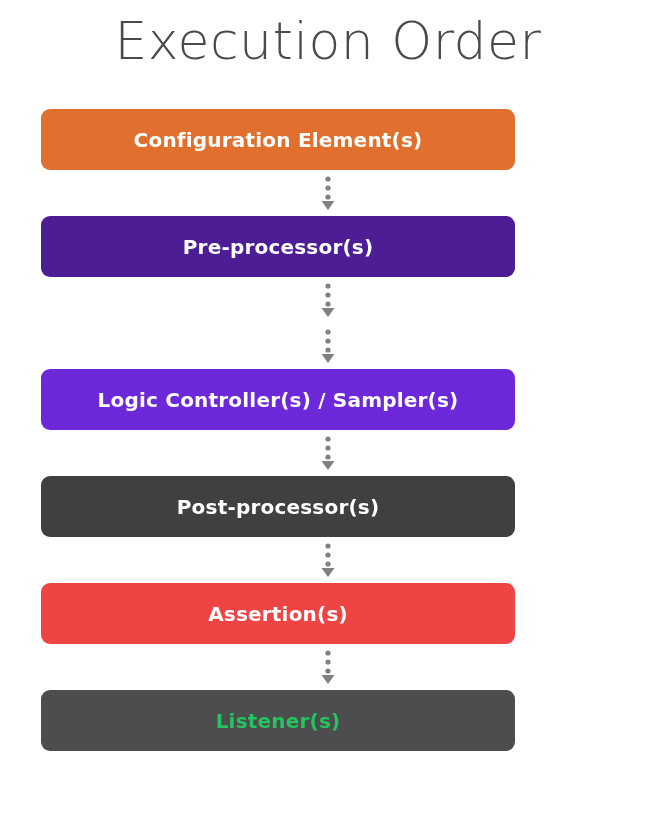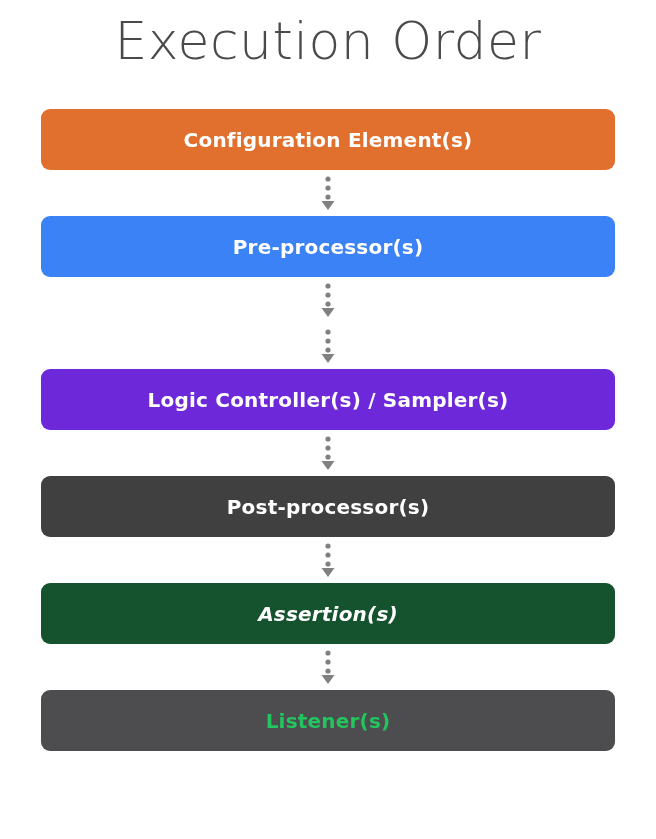--- a/index.html
+++ b/index.html
@@ -38,21 +38,21 @@
     top: 109px;
     left: 41px;
     width: 574px;
   }
   .flow-step {
     position: relative;
     width: 574px;
   }
   .step-box {
     box-sizing: border-box;
-    width: 574px;
+    width: 474px;
     height: 61px;
     border-radius: 9px;
     display: flex;
     align-items: center;
     justify-content: center;
   }
   .step-label {
     font-family: "DejaVu Sans", sans-serif;
     font-weight: bold;
     font-size: 20px;
@@ -90,21 +90,21 @@
     <div class="connector">
       <svg width="16" height="34" viewBox="0 0 16 34" aria-hidden="true">
         <circle cx="8" cy="3" r="2.6" fill="#808080"></circle>
         <circle cx="8" cy="12" r="2.6" fill="#808080"></circle>
         <circle cx="8" cy="21" r="2.6" fill="#808080"></circle>
         <polygon points="1.5,25 14.5,25 8,34" fill="#808080"></polygon>
       </svg>
     </div>
 
     <div class="flow-step">
-      <div class="step-box" style="background-color: #3b82f6;">
+      <div class="step-box" style="background-color: #4c1d95;">
         <span class="step-label" style="color: rgb(255, 255, 255);">Pre-processor(s)</span>
       </div>
     </div>
     <div class="connector">
       <svg width="16" height="34" viewBox="0 0 16 34" aria-hidden="true">
         <circle cx="8" cy="3" r="2.6" fill="#808080"></circle>
         <circle cx="8" cy="12" r="2.6" fill="#808080"></circle>
         <circle cx="8" cy="21" r="2.6" fill="#808080"></circle>
         <polygon points="1.5,25 14.5,25 8,34" fill="#808080"></polygon>
       </svg>
@@ -141,21 +141,21 @@
     <div class="connector">
       <svg width="16" height="34" viewBox="0 0 16 34" aria-hidden="true">
         <circle cx="8" cy="3" r="2.6" fill="#808080"></circle>
         <circle cx="8" cy="12" r="2.6" fill="#808080"></circle>
         <circle cx="8" cy="21" r="2.6" fill="#808080"></circle>
         <polygon points="1.5,25 14.5,25 8,34" fill="#808080"></polygon>
       </svg>
     </div>
 
     <div class="flow-step">
-      <div class="step-box" style="background-color: #14532d; font-style: italic;">
+      <div class="step-box" style="background-color: #ef4444;">
         <span class="step-label" style="color: rgb(255, 255, 255);">Assertion(s)</span>
       </div>
     </div>
     <div class="connector">
       <svg width="16" height="34" viewBox="0 0 16 34" aria-hidden="true">
         <circle cx="8" cy="3" r="2.6" fill="#808080"></circle>
         <circle cx="8" cy="12" r="2.6" fill="#808080"></circle>
         <circle cx="8" cy="21" r="2.6" fill="#808080"></circle>
         <polygon points="1.5,25 14.5,25 8,34" fill="#808080"></polygon>
       </svg>

